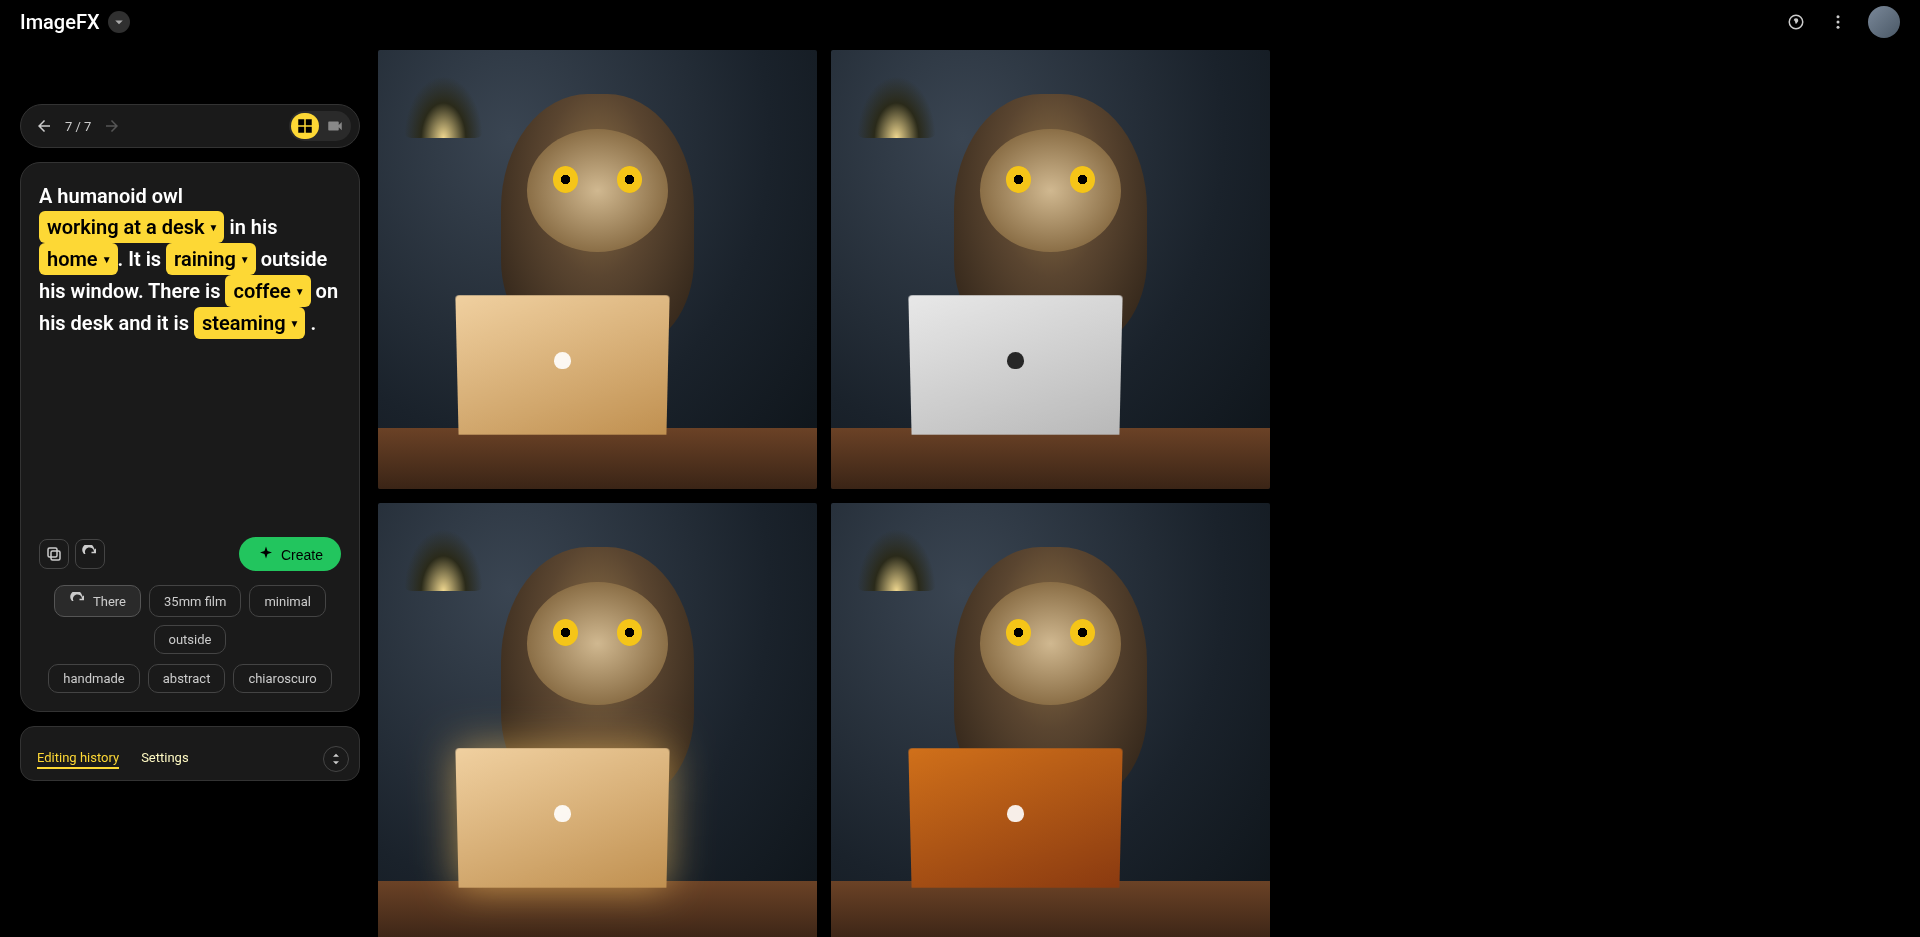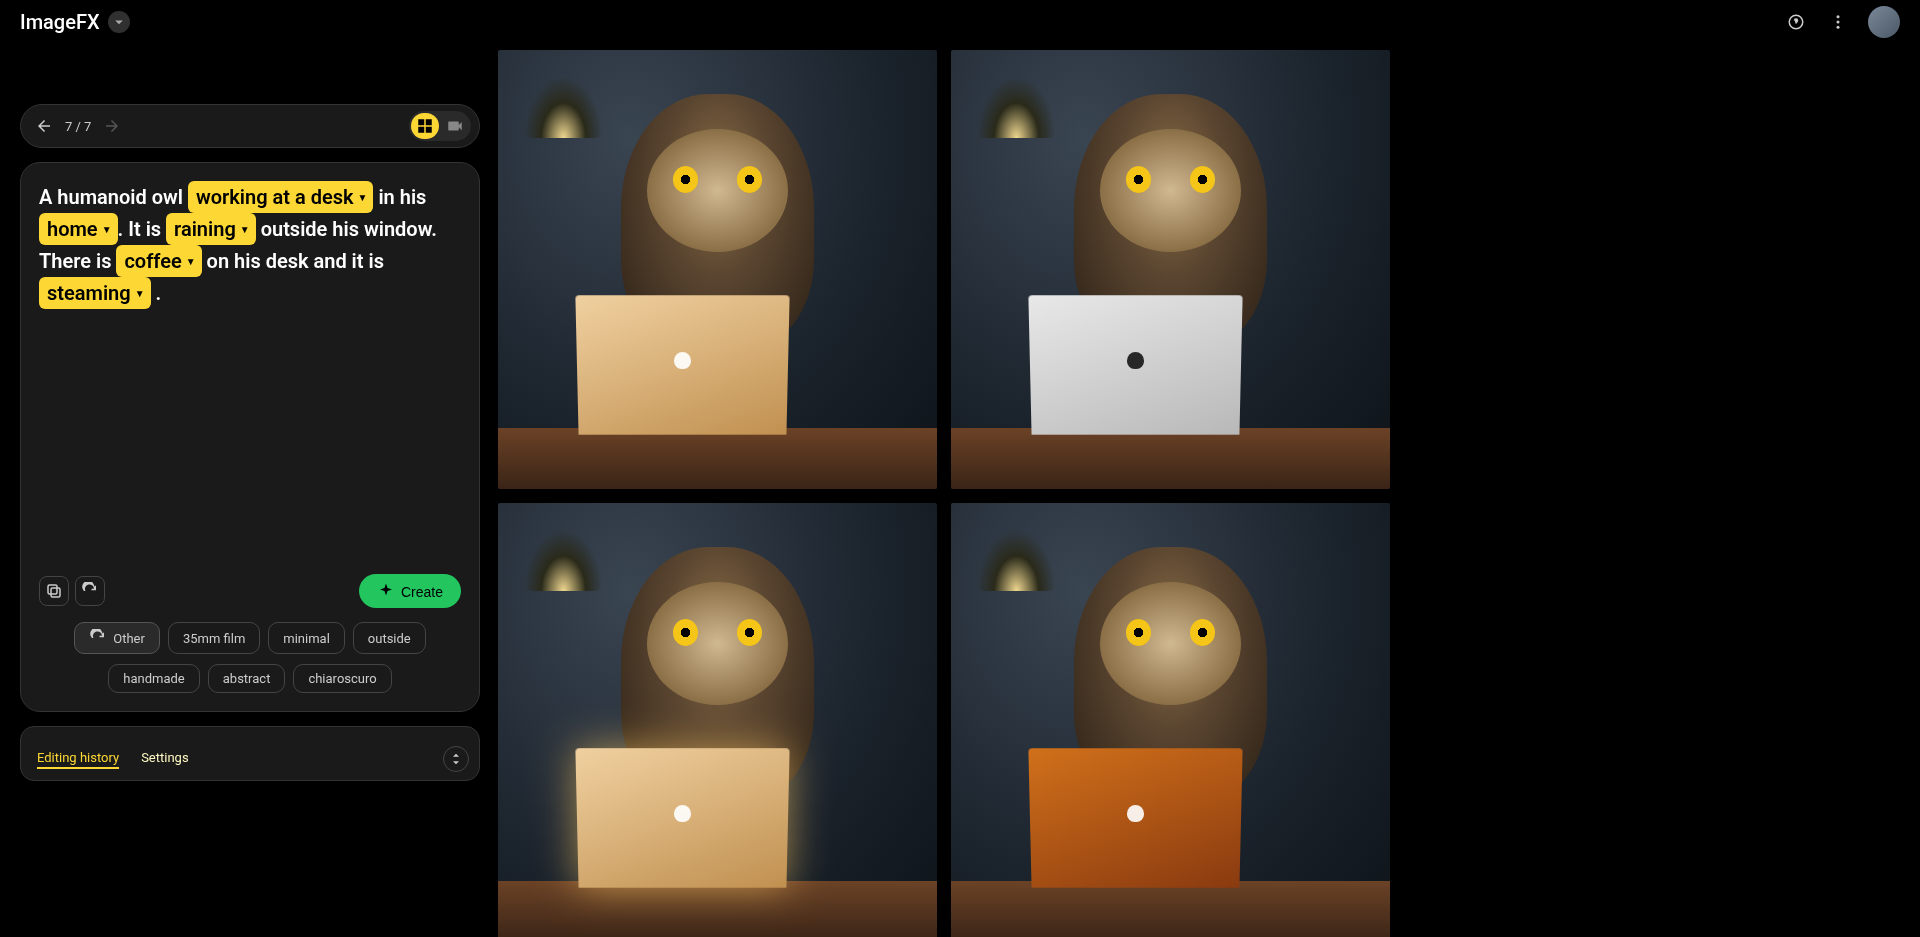--- a/index.html
+++ b/index.html
@@ -60,21 +60,21 @@
   background: linear-gradient(135deg, #7a8899 0%, #4a5866 100%);
   cursor: pointer;
 }
 .main {
   display: flex;
   padding: 0 20px;
   gap: 18px;
   height: calc(100% - 44px);
 }
 .left-col {
-  width: 460px;
+  width: 340px;
   display: flex;
   flex-direction: column;
   padding-top: 60px;
 }
 .nav-row {
   display: flex;
   align-items: center;
   justify-content: space-between;
   background: #1a1a1a;
   border: 1px solid #333;
@@ -428,21 +428,21 @@
           <span>Create</span>
         </button>
       </div>
 
       <div class="style-section">
         <div class="style-row">
           <div class="style-chip primary">
             <svg viewBox="0 0 24 24" width="12" height="12">
                 <path fill="currentColor" d="M17.65 6.35A8 8 0 104 12h2a6 6 0 1111.3-3H14v2h6V5h-2v1.35z"></path>
               </svg>
-            <span>Other</span>
+            <span>There</span>
           </div>
           <div class="style-chip">
               <span>35mm film</span>
             </div>
           <div class="style-chip">
               <span>minimal</span>
             </div>
           <div class="style-chip">
               <span>outside</span>
             </div>

